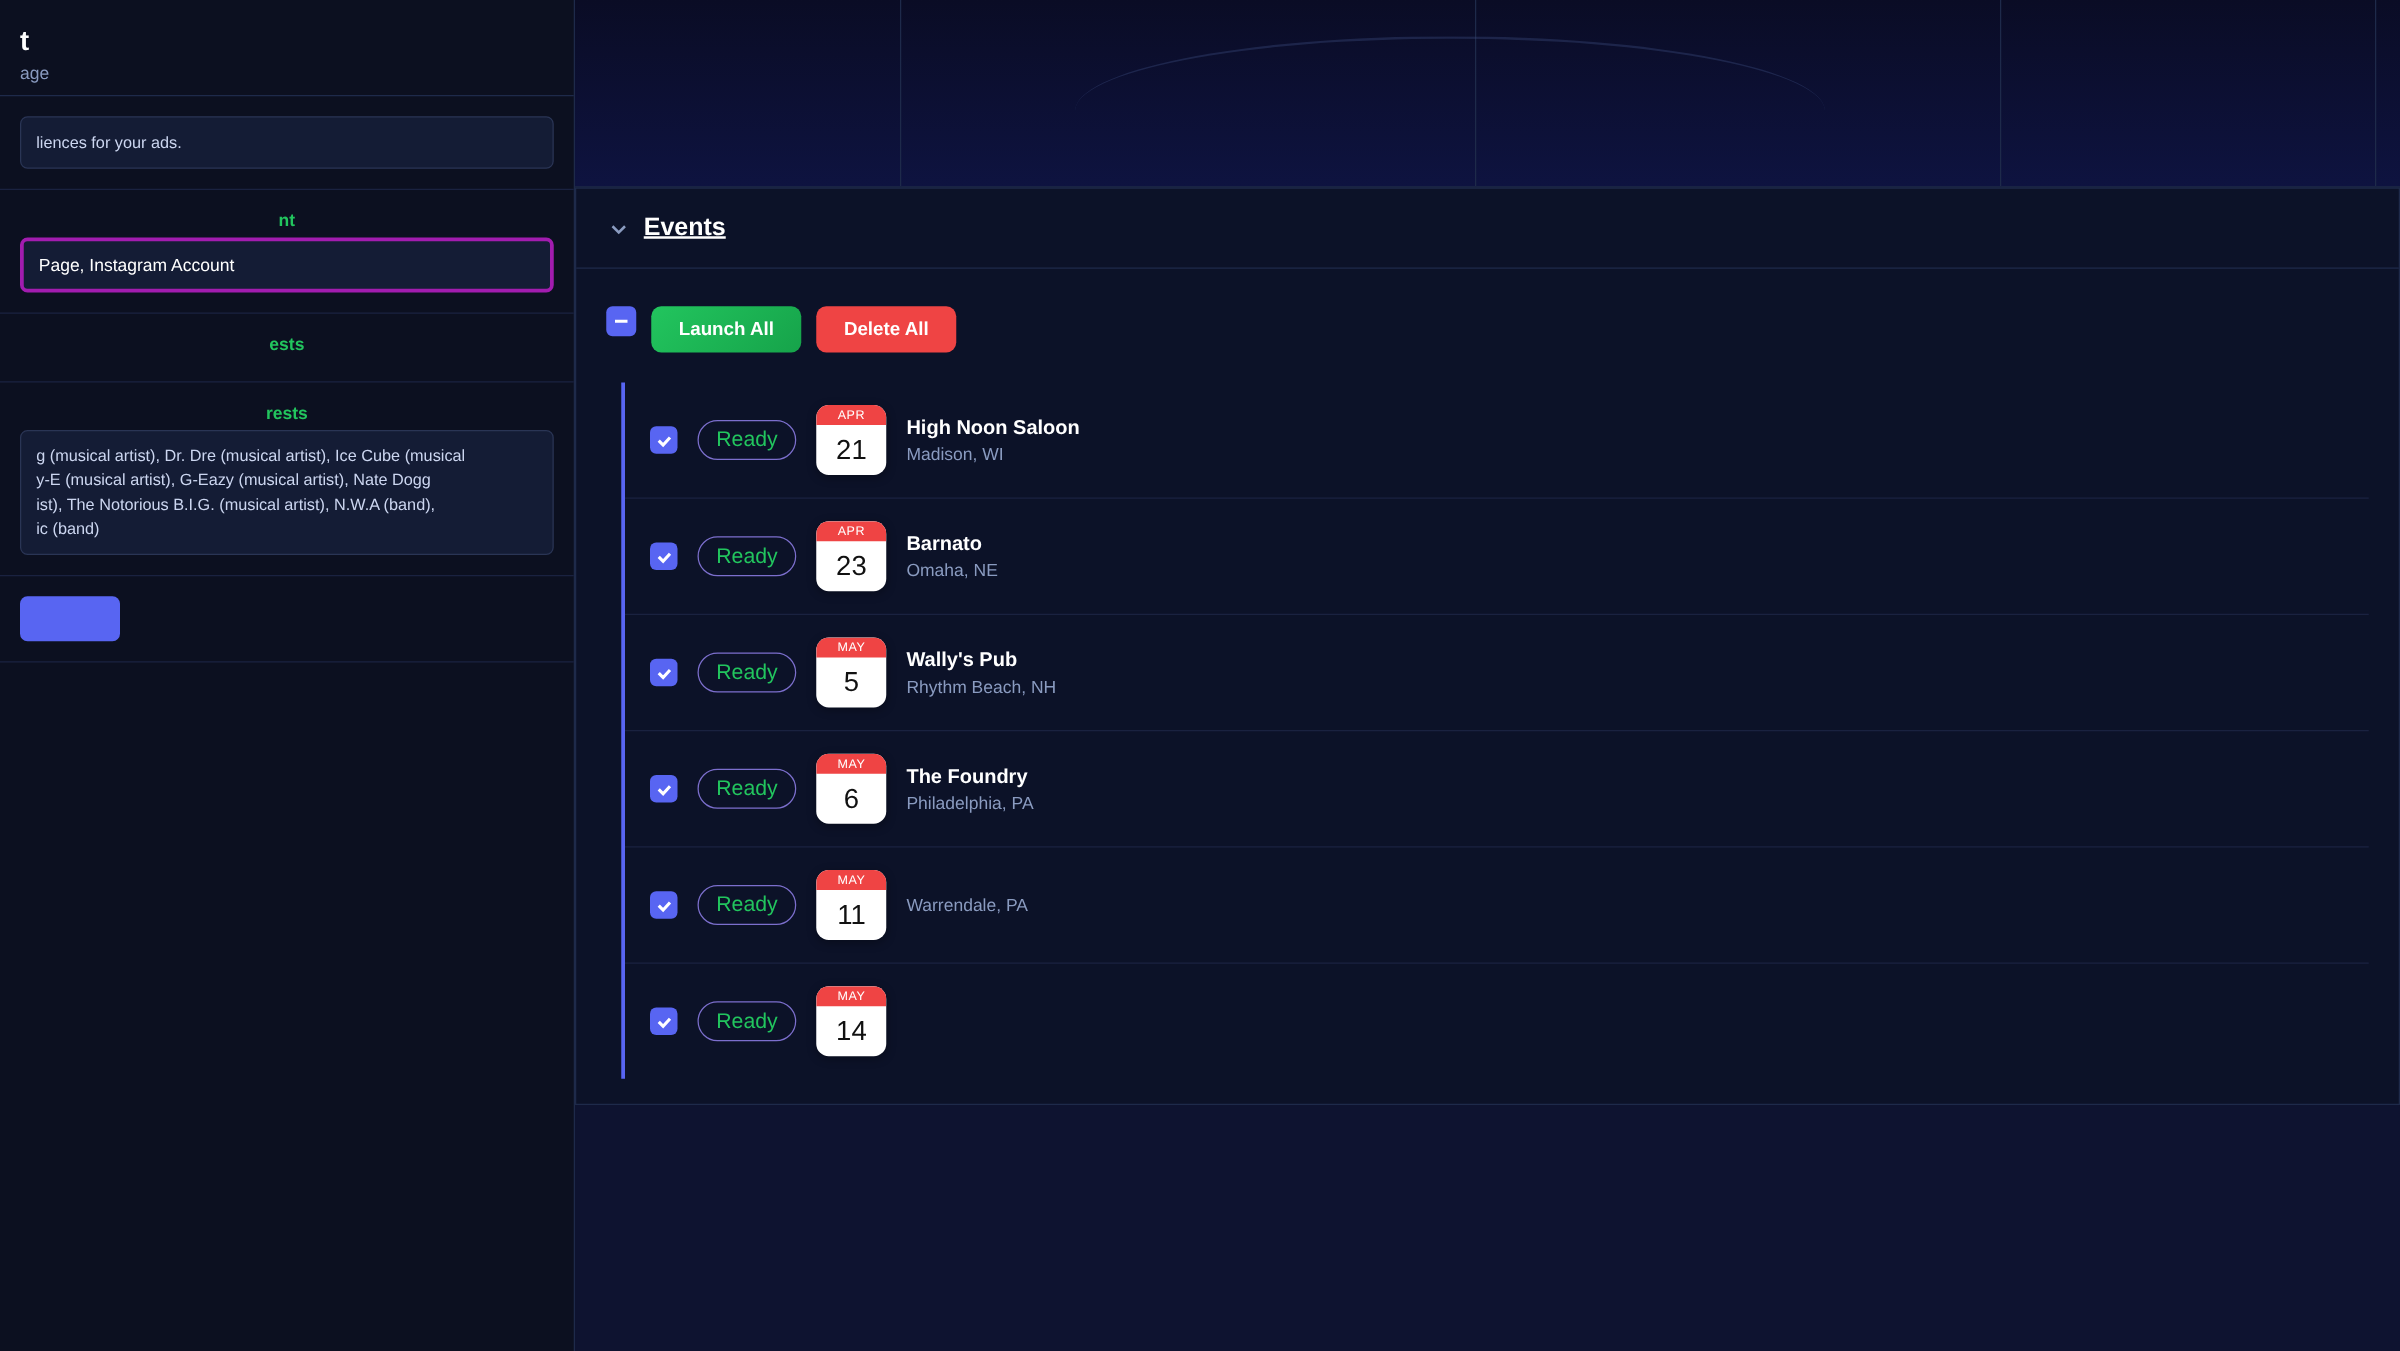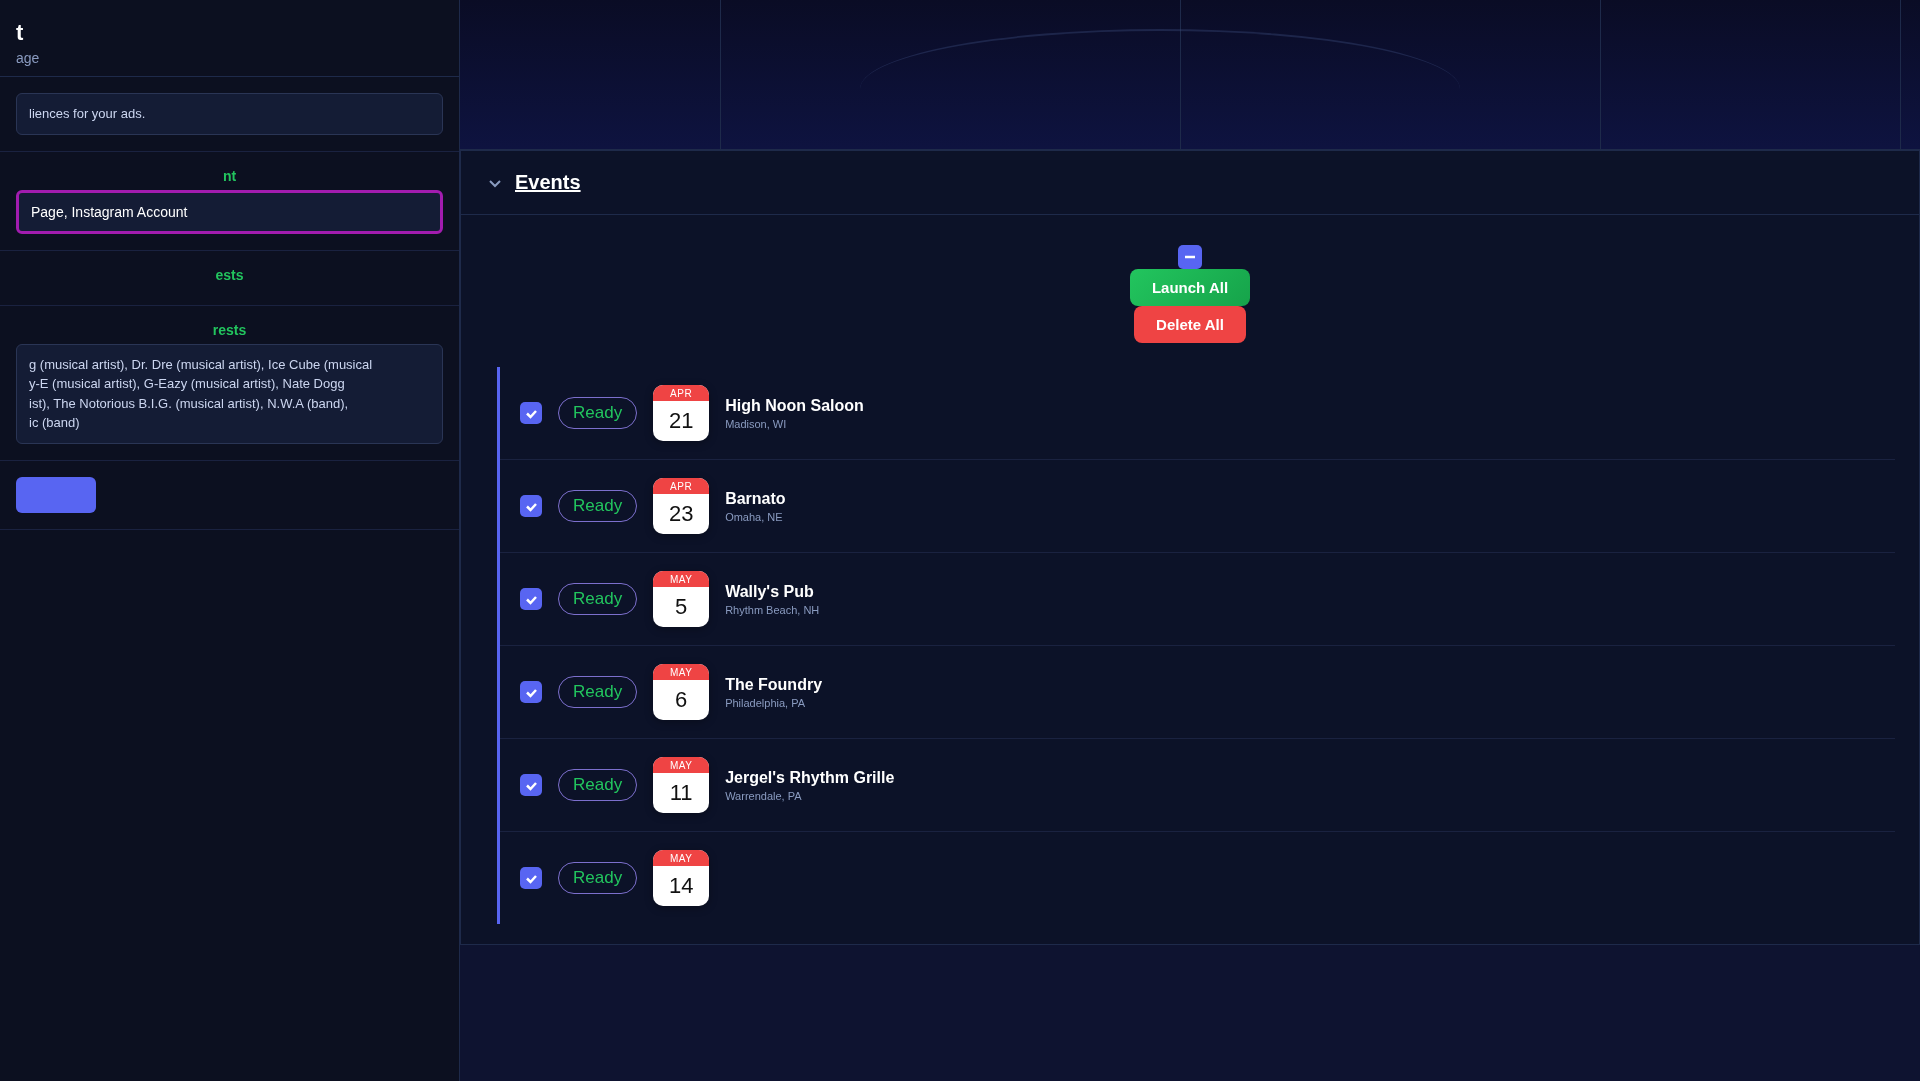--- a/index.html
+++ b/index.html
@@ -155,23 +155,23 @@
       color: #fff;
     }
 
     .events-content {
       padding: 30px 24px 20px 24px;
     }
 
     
     .action-row {
       display: flex;
-      align-items: center;
+      align-items: flex-start;
+      gap: 12px;
       margin-bottom: 24px;
-      flex-direction: column;
     }
 
     .select-all-checkbox {
       width: 24px;
       height: 24px;
       background: #5865f2;
       border-radius: 5px;
       display: flex;
       align-items: center;
       justify-content: center;
@@ -300,21 +300,21 @@
     }
 
     .event-name {
       font-size: 16px;
       font-weight: 600;
       color: #fff;
       margin-bottom: 3px;
     }
 
     .event-location {
-      font-size: 11px;
+      font-size: 14px;
       color: #8a9bc0;
     }
   </style>
 </head>
 <body>
 
 <div class="app-bg"></div>
 
 <div class="content-wrapper">
 
@@ -454,21 +454,20 @@
       <svg viewBox="0 0 13 13" fill="none" stroke="#fff" stroke-width="2.5">
         <path d="M2 6.5l3.5 3.5 5.5-6"></path>
       </svg>
     </div>
     <div class="ready-badge">Ready</div>
     <div class="cal-icon">
       <div class="cal-month">MAY</div>
       <div class="cal-day">11</div>
     </div>
     <div class="event-info">
-      <div class="event-name">Jergel's Rhythm Grille</div>
       <div class="event-location">Warrendale, PA</div>
     </div>
   </div>
             <div class="event-item">
     <div class="event-checkbox">
       <svg viewBox="0 0 13 13" fill="none" stroke="#fff" stroke-width="2.5">
         <path d="M2 6.5l3.5 3.5 5.5-6"></path>
       </svg>
     </div>
     <div class="ready-badge">Ready</div>

